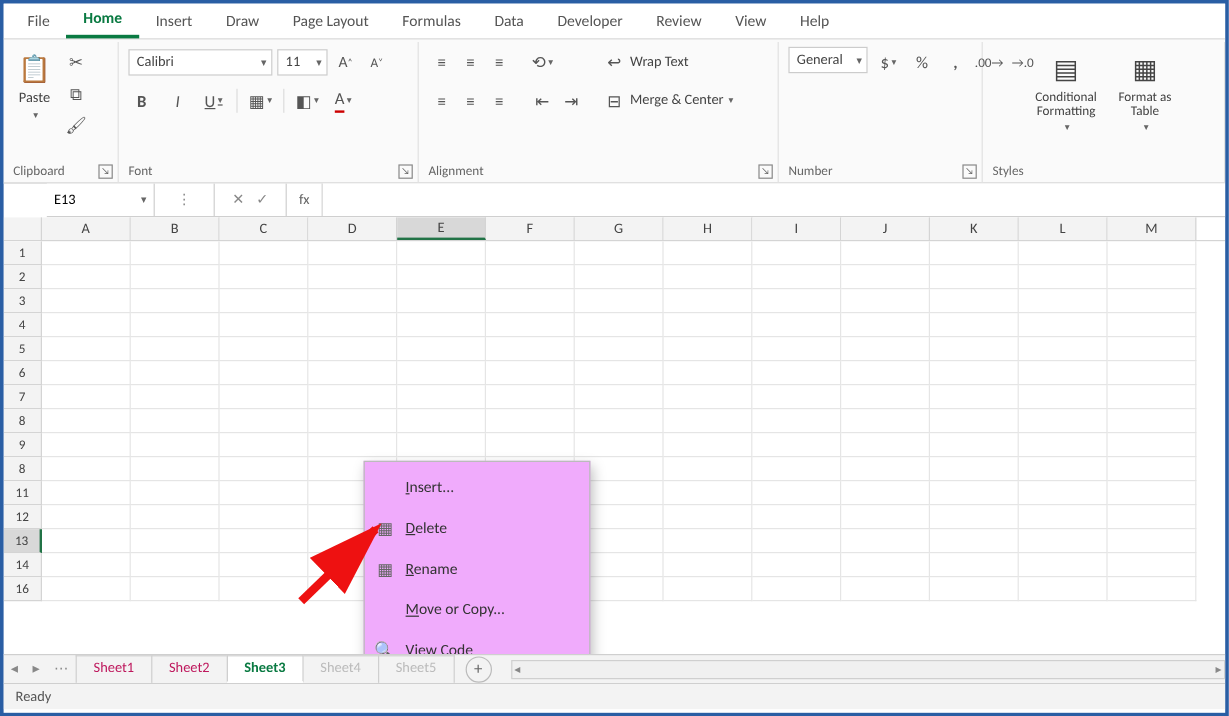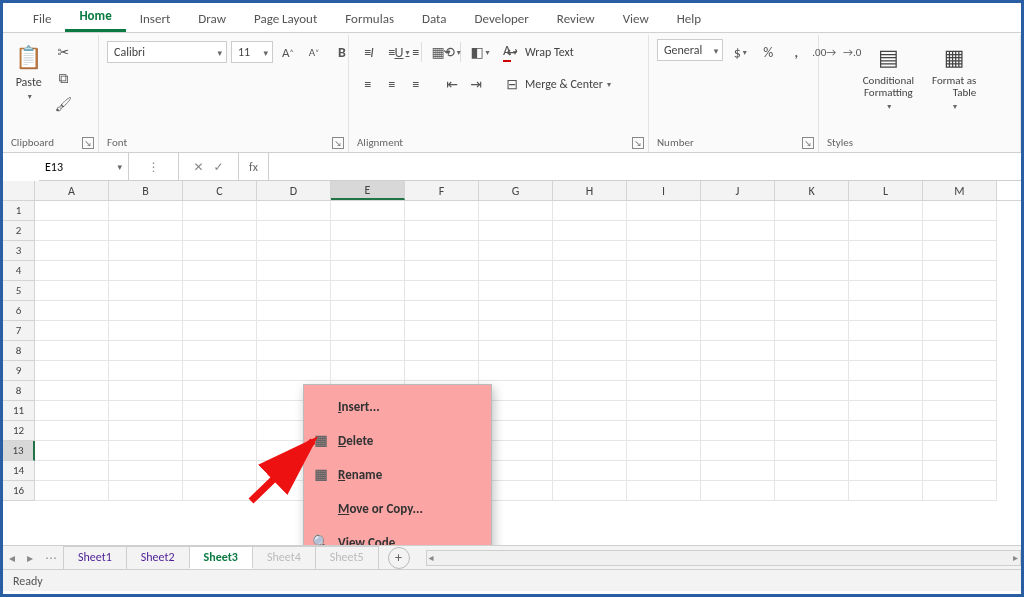--- a/index.html
+++ b/index.html
@@ -1,19 +1,19 @@
 <!DOCTYPE html>
 <html><head>
 <meta charset="utf-8">
 <style>
 * { box-sizing: border-box; margin: 0; padding: 0; font-family: "Segoe UI", Calibri, sans-serif; }
 body { width: 1024px; height: 597px; overflow: hidden; background: #fff; position: relative; border: 3px solid #2a5ea4; }
 
 
-.menu-tabs { height: 30px; display: flex; align-items: flex-end; padding: 0 16px; gap: 0; background: #fff; border-bottom: 1px solid #d0d0d0; font-size: 13px; }
+.menu-tabs { height: 30px; display: flex; align-items: flex-end; padding: 0 6px; gap: 0; background: #fff; border-bottom: 1px solid #d0d0d0; font-size: 13px; }
 .menu-tabs .tab { padding: 6px 14px 6px; cursor: pointer; color: #555; }
 .menu-tabs .tab.active { color: #0a7a42; border-bottom: 3px solid #0a7a42; font-weight: 600; }
 
 
 .ribbon { height: 120px; background: #fafafa; display: flex; border-bottom: 1px solid #cfcfcf; padding: 2px 0 0 0; font-size: 12px; color: #444; }
 .group { display: flex; flex-direction: column; justify-content: space-between; border-right: 1px solid #e2e2e2; padding: 4px 8px 2px; position: relative; }
 .group-label { text-align: left; font-size: 11px; color: #666; padding: 2px 0 1px; }
 .group-body { flex: 1; display: flex; align-items: flex-start; gap: 6px; }
 .dlg-launch { position: absolute; right: 4px; bottom: 3px; width: 12px; height: 12px; border: 1px solid #888; font-size: 8px; display: flex; align-items: center; justify-content: center; color: #666; }
 
@@ -40,32 +40,32 @@
 .col-h { width: 74px; border-right: 1px solid #d4d4d4; background: #f3f3f3; display: flex; align-items: center; justify-content: center; }
 .col-h.sel { background: #d8d8d8; border-bottom: 2px solid #217346; }
 .rows { height: 344px; overflow: hidden; }
 .grow { display: flex; height: 20px; }
 .row-h { width: 32px; background: #f3f3f3; border-right: 1px solid #d4d4d4; border-bottom: 1px solid #d4d4d4; display: flex; align-items: center; justify-content: center; font-size: 11px; color: #444; }
 .row-h.sel { background: #d8d8d8; border-right: 2px solid #217346; }
 .cell { width: 74px; border-right: 1px solid #e5e5e5; border-bottom: 1px solid #e5e5e5; }
 .cell.active { outline: 2px solid #217346; outline-offset: -2px; }
 
 
-.ctx { position: absolute; left: 300px; top: 203px; width: 189px; background: #fca5a5; border: 1px solid #bbb; box-shadow: 2px 4px 10px rgba(0,0,0,0.25); font-size: 13px; padding: 4px 0; z-index: 50; font-weight: bold; }
+.ctx { position: absolute; left: 300px; top: 203px; width: 189px; background: #f0abfc; border: 1px solid #bbb; box-shadow: 2px 4px 10px rgba(0,0,0,0.25); font-size: 13px; padding: 4px 0; z-index: 50; }
 .ctx-item { display: flex; align-items: center; height: 34px; padding: 0 10px 0 34px; position: relative; color: #333; }
 .ctx-item .ic { position: absolute; left: 8px; width: 18px; text-align: center; font-size: 14px; color: #666; }
 .ctx-item u { text-decoration: underline; }
 
 
 .arrow { position: absolute; left: 238px; top: 240px; z-index: 60; pointer-events: none; }
 
 
 .sheet-bar { height: 24px; display: flex; align-items: center; background: #f3f3f3; border-top: 1px solid #cfcfcf; font-size: 12px; position: relative; }
 .tab-nav { width: 60px; display: flex; align-items: center; justify-content: space-around; color: #888; }
-.stab { padding: 3px 14px; border: 1px solid #cfcfcf; border-bottom: none; background: #f3f3f3; color: #4c1d95; margin-right: -1px; }
+.stab { padding: 3px 14px; border: 1px solid #cfcfcf; border-bottom: none; background: #f3f3f3; color: #be185d; margin-right: -1px; }
 .stab.active { background: #fff; color: #0a7a42; font-weight: 600; border-bottom: 2px solid #fff; position: relative; z-index: 2; }
 .stab.obscured { color: #bbb; }
 .add-sheet { width: 22px; height: 22px; border: 1px solid #bbb; border-radius: 50%; display: flex; align-items: center; justify-content: center; margin-left: 10px; color: #666; font-size: 14px; }
 .hsbar { flex: 1; margin-left: 16px; height: 16px; border: 1px solid #cfcfcf; background: #f0f0f0; display: flex; align-items: center; justify-content: space-between; padding: 0 2px; color: #888; font-size: 10px; }
 
 
 .status { height: 22px; background: #f3f3f3; border-top: 1px solid #cfcfcf; font-size: 12px; color: #555; display: flex; align-items: center; padding: 0 10px; }
 
 
 .chev { font-size: 8px; color: #666; margin-left: 2px; }
@@ -101,21 +101,21 @@
         <span class="mini-icon">✂</span>
         <span class="mini-icon">⧉</span>
         <span class="mini-icon">🖌</span>
       </div>
     </div>
     <div class="group-label">Clipboard</div>
     <div class="dlg-launch">↘</div>
   </div>
 
   <div class="group" style="width:250px">
-    <div class="group-body" style="gap:6px;width:100%">
+    <div class="group-body" style="flex-direction:column;gap:6px;width:100%">
       <div class="row" style="gap:4px">
         <div class="sink" style="width:120px">
             <span>Calibri</span>
           </div>
         <div class="sink" style="width:42px">
             <span>11</span>
           </div>
         <span class="mini-icon" style="font-size:13px">A<sup style="font-size:8px">˄</sup></span>
         <span class="mini-icon" style="font-size:11px">A<sup style="font-size:8px">˅</sup></span>
       </div>
@@ -202,21 +202,21 @@
   <div class="group" style="flex:1">
     <div class="group-body" style="gap:10px;justify-content:center">
       <div class="vbtn">
         <span class="vbtn-icon">▤</span>
         <span style="white-space:pre;text-align:center;font-size:11px;line-height:12px">Conditional
 Formatting</span>
           <span class="chev">▾</span>
       </div>
       <div class="vbtn">
         <span class="vbtn-icon">▦</span>
-        <span style="white-space:pre;text-align:right;font-size:11px;line-height:12px">Format as
+        <span style="white-space:pre;text-align:center;font-size:11px;line-height:12px">Format as
 Table</span>
           <span class="chev">▾</span>
       </div>
     </div>
     <div class="group-label">Styles</div>
   </div>
 </div>
 
 <div class="fx-bar">
   <div class="name-box">

